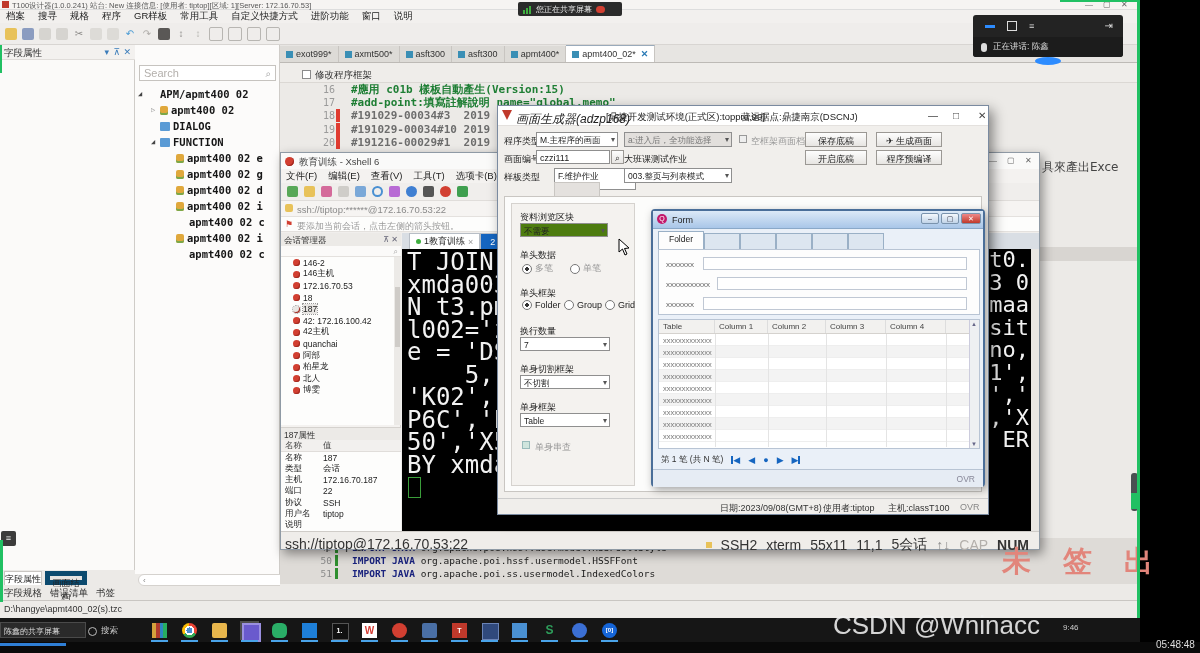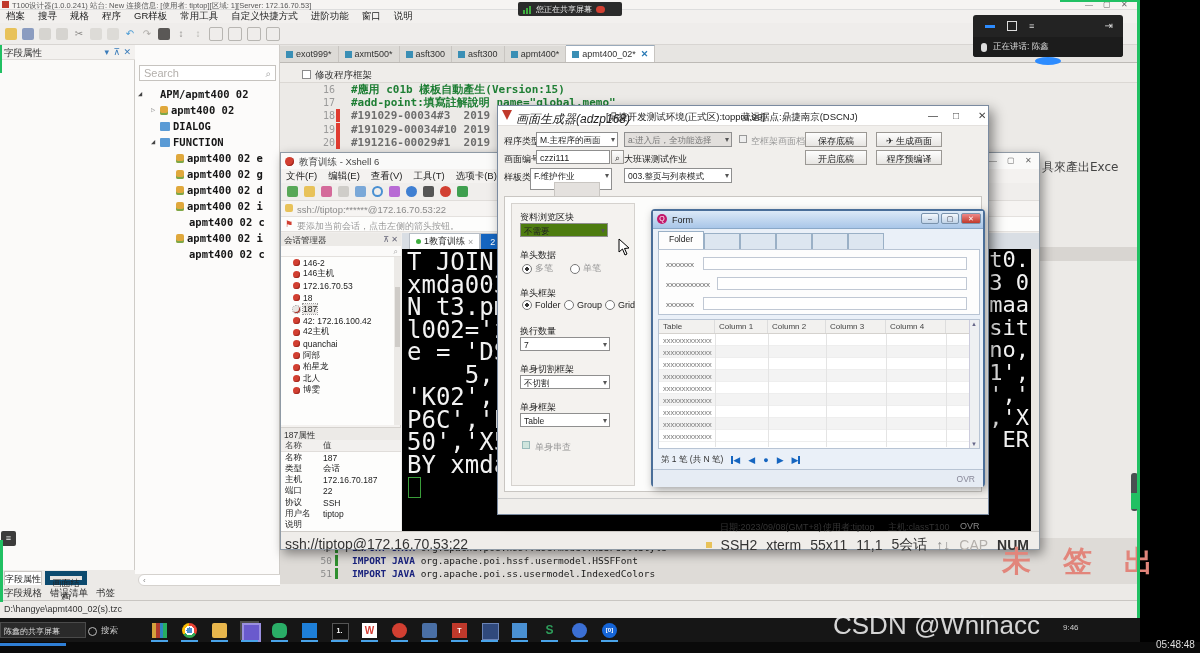--- a/index.html
+++ b/index.html
@@ -180,21 +180,21 @@
   #fscroll{left:310px;top:0;width:10px;height:128px;background:#eef0f2;border-left:1px solid #ccd;}
   #fscroll .ar{position:absolute;left:1px;font-size:6px;color:#668;}
   #fnav{left:8px;top:242px;height:14px;display:flex;align-items:center;gap:8px;}
   #fnav .t{font-size:8.5px;color:#333;}
   .navic{color:#1565c0;font-size:9px;display:inline-flex;align-items:center;}
   .navic .bar{width:2px;height:8px;background:#1565c0;}
   #fstatus{left:0;top:258px;width:330px;height:18px;background:#e6ecf4;border-top:1px solid #b8c4d4;}
   #fstatus .ovr{position:absolute;right:8px;top:4px;font-size:8.5px;color:#889;}
 
   #dstatus{left:0;top:392px;width:490px;height:16px;background:#f0eeeb;border-top:1px solid #ccc;font-size:9px;color:#333;}
-  #dstatus span{position:absolute;top:3px;margin-top:19px;}
+  #dstatus span{position:absolute;top:3px;}
 
   
   #banner{left:518px;top:2px;width:104px;height:14px;background:#2b2b2b;border-radius:2px;display:flex;align-items:center;gap:4px;padding-left:5px;z-index:60;}
   #banner .bars i{display:inline-block;width:2px;background:#3fae3f;margin-right:1px;}
   #banner .t{font-size:8px;color:#e8e8e8;}
   #banner .cloud{width:9px;height:7px;background:#d23f31;border-radius:4px;}
   #sharepanel{left:973px;top:15px;width:150px;height:42px;background:#232323;border-radius:3px;z-index:60;}
   #sharepanel .r1{left:0;top:0;width:150px;height:22px;display:flex;align-items:center;gap:12px;padding-left:12px;}
   #sharepanel .min{width:10px;height:3px;background:#2d8cff;}
   #sharepanel .sq{width:8px;height:8px;border:1px solid #ddd;}
@@ -692,21 +692,21 @@
     <div class="a dbtn" style="left:378px;top:26px;width:66px;height:15px"><span style="font-family:'DejaVu Sans',sans-serif">✈</span> <span>生成画面</span></div>
 
     <span class="a dlabel" style="left:6px;top:47px">画面编号</span>
     <div class="a" style="left:38px;top:44px;width:74px;height:14px;background:#fff;border:1px solid #8f8f8f;font-size:9px;padding:2px 0 0 3px"><span>czzi111</span></div>
     <div class="a dbtn" style="left:113px;top:44px;width:13px;height:14px">⌕</div>
     <span class="a dlabel" style="left:126px;top:47px">大班课测试作业</span>
     <div class="a dbtn" style="left:307px;top:44px;width:62px;height:15px">开启底稿</div>
     <div class="a dbtn" style="left:378px;top:44px;width:66px;height:15px">程序预编译</div>
 
     <span class="a dlabel" style="left:6px;top:65px">样板类型</span>
-    <div class="a combo" style="left:32px;top:62px;width:82px;height:22px"><span>F.维护作业</span></div>
+    <div class="a combo" style="left:56px;top:62px;width:82px;height:22px"><span>F.维护作业</span></div>
     <div class="a combo" style="left:126px;top:62px;width:108px;height:15px"><span>003.整页与列表模式</span></div>
 
     <div class="dtab" data-active="true" style="left:8px;top:74px;width:46px;height:16px">基本项目</div>
     <div class="dtab" data-active="false" style="left:56px;top:76px;width:44px;height:14px">字段设置</div>
 
     <div id="dcontent" class="a">
       <div id="dleftbox" class="a">
         <span class="a dlabel" style="left:8px;top:7px">资料浏览区块</span>
         <div class="a combo" style="left:8px;top:19px;width:88px;height:14px;background:#4d7c0f"><span>不需要</span></div>
 

